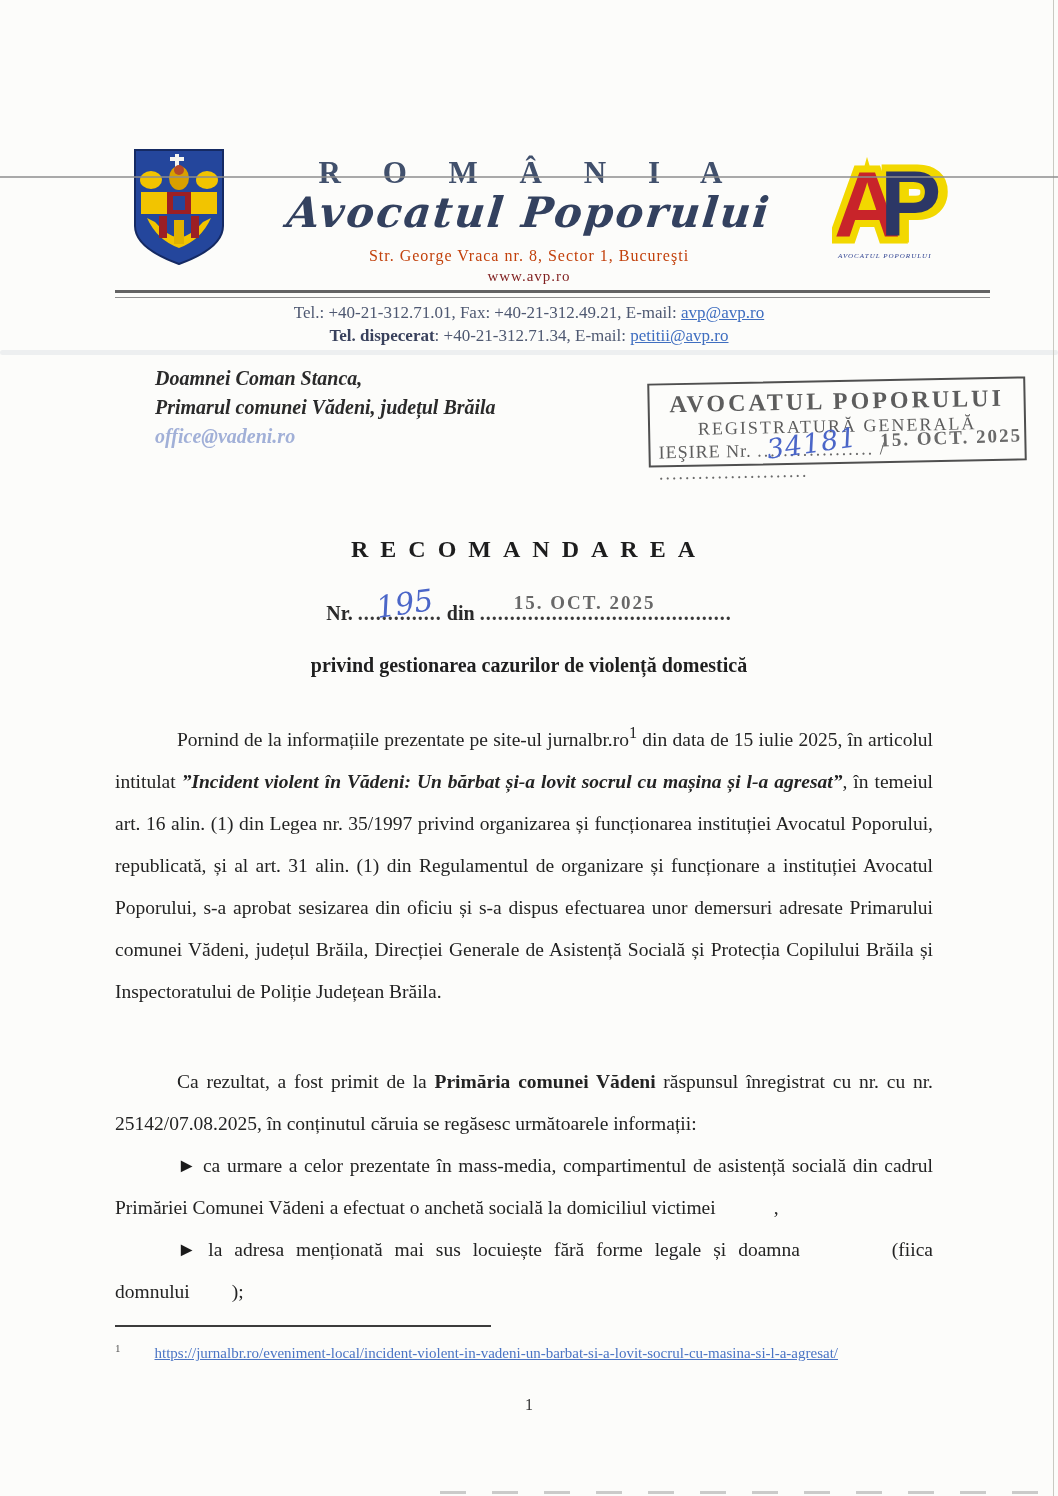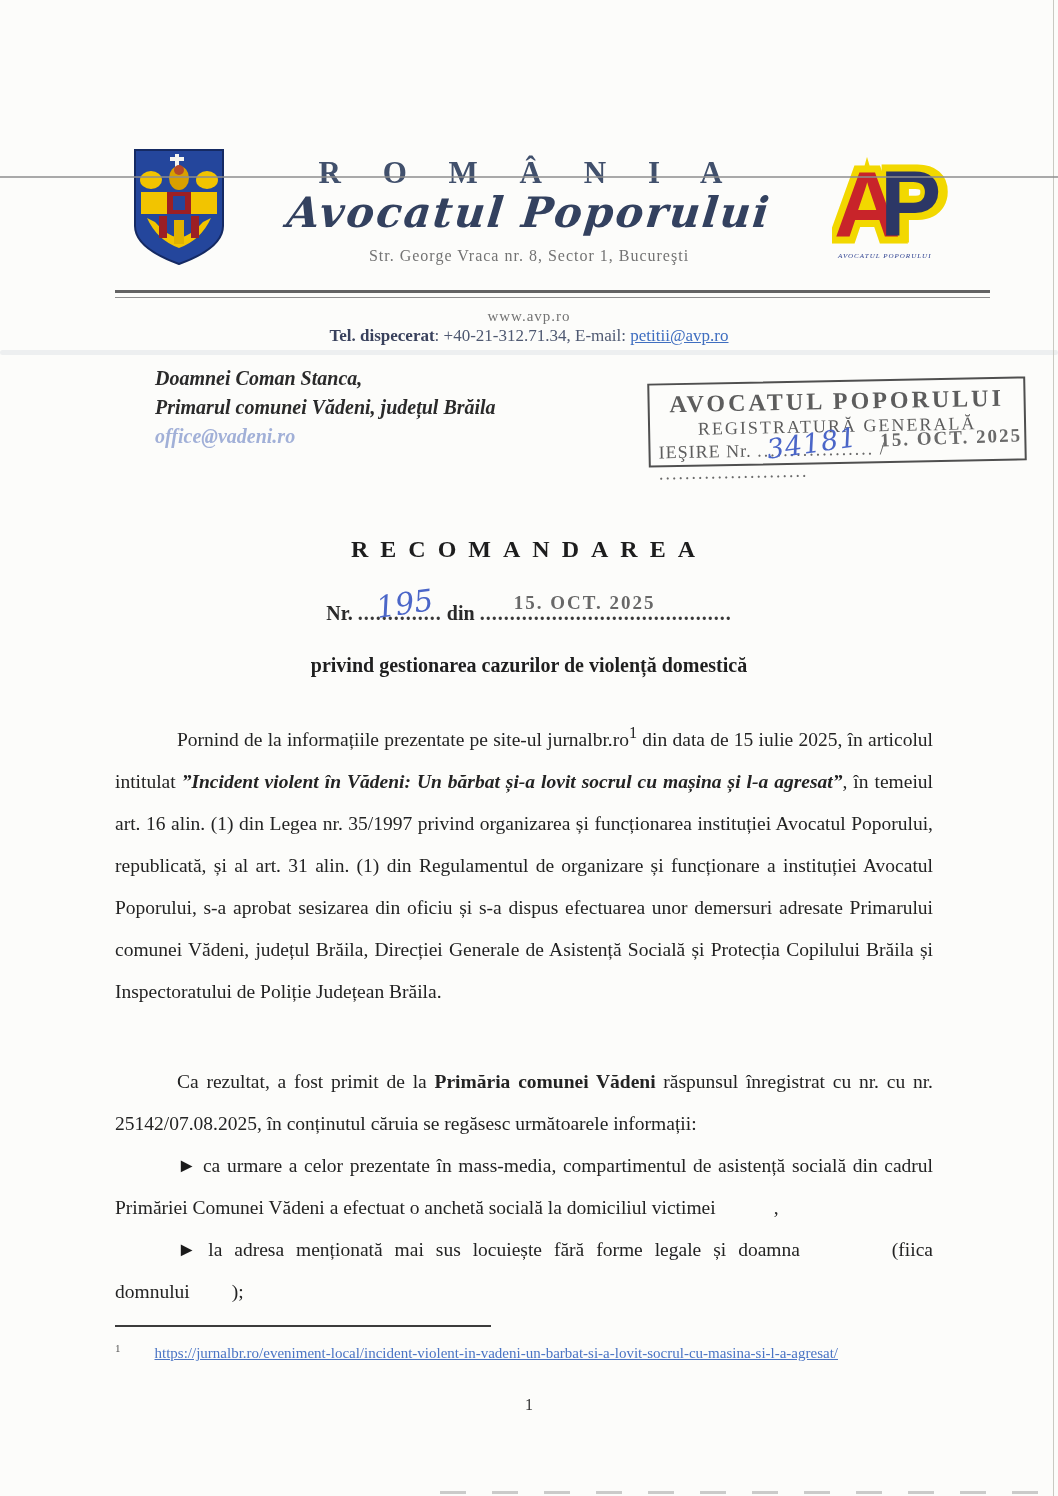--- a/index.html
+++ b/index.html
@@ -15,23 +15,23 @@
   .scanline-bottom{position:absolute;left:440px;right:0;bottom:2px;height:3px;opacity:.45;
     background:repeating-linear-gradient(90deg,#8f8f8f 0 26px,transparent 26px 52px);}
   
   .coat{position:absolute;left:133px;top:148px;width:92px;height:118px;}
   .country{position:absolute;left:0;top:146px;width:100%;text-align:center;
     font-size:31px;font-weight:bold;letter-spacing:17px;color:#41506c;margin-top:9px;}
   .script-name{position:absolute;left:0;top:188px;width:100%;text-align:center;
     font-family:"DejaVu Serif",serif;font-style:italic;font-weight:bold;
     font-size:42px;color:#33415f;letter-spacing:2px;transform:skewX(-6deg);}
   .addr{position:absolute;left:0;top:247px;width:100%;text-align:center;
-    font-size:16px;color:#737373;letter-spacing:1px;}
+    font-size:16px;color:#c2410c;letter-spacing:1px;}
   .site{position:absolute;left:0;top:268px;width:100%;text-align:center;
-    font-size:15px;color:#737373;letter-spacing:1px;margin-top:40px;}
+    font-size:15px;color:#7f1d1d;letter-spacing:1px;}
   .hrule{position:absolute;left:115px;top:290px;width:875px;height:4px;
     border-top:3px solid #636363;border-bottom:1px solid #8e8e8e;}
   .contact1{position:absolute;left:0;top:303px;width:100%;text-align:center;
     font-size:17px;color:#4e5871;}
   .contact2{position:absolute;left:0;top:326px;width:100%;text-align:center;
     font-size:17px;color:#4e5871;}
   .contact2 b{color:#39415c;}
   a.lnk{color:#3f6ec0;text-decoration:underline;}
   
   .ap-logo{position:absolute;left:832px;top:156px;width:130px;height:140px;text-decoration:underline;}
@@ -124,20 +124,21 @@
     </svg>
   </div>
   <div class="ap-caption">AVOCATUL POPORULUI</div>
 
   <div class="country">R O M Â N I A</div>
   <div class="script-name">Avocatul Poporului</div>
   <div class="addr">Str. George Vraca nr. 8, Sector 1, Bucureşti</div>
   <div class="site">www.avp.ro</div>
   <div class="hrule"></div>
 
+  <div class="contact1"><span>Tel.: +40-21-312.71.01, Fax: +40-21-312.49.21, E-mail: </span><a class="lnk" href="#">avp@avp.ro</a></div>
   <div class="contact2"><b>Tel. dispecerat</b><span>: +40-21-312.71.34, E-mail: </span><a class="lnk" href="#">petitii@avp.ro</a></div>
 
   <div class="recipient">
     <div>Doamnei Coman Stanca,</div>
     <div>Primarul comunei Vădeni, județul Brăila</div>
     <div class="mail"><a class="mail" style="text-decoration:none" href="#">office@vadeni.ro</a></div>
   </div>
 
   <div class="stamp">
     <div class="s1">AVOCATUL POPORULUI</div>

